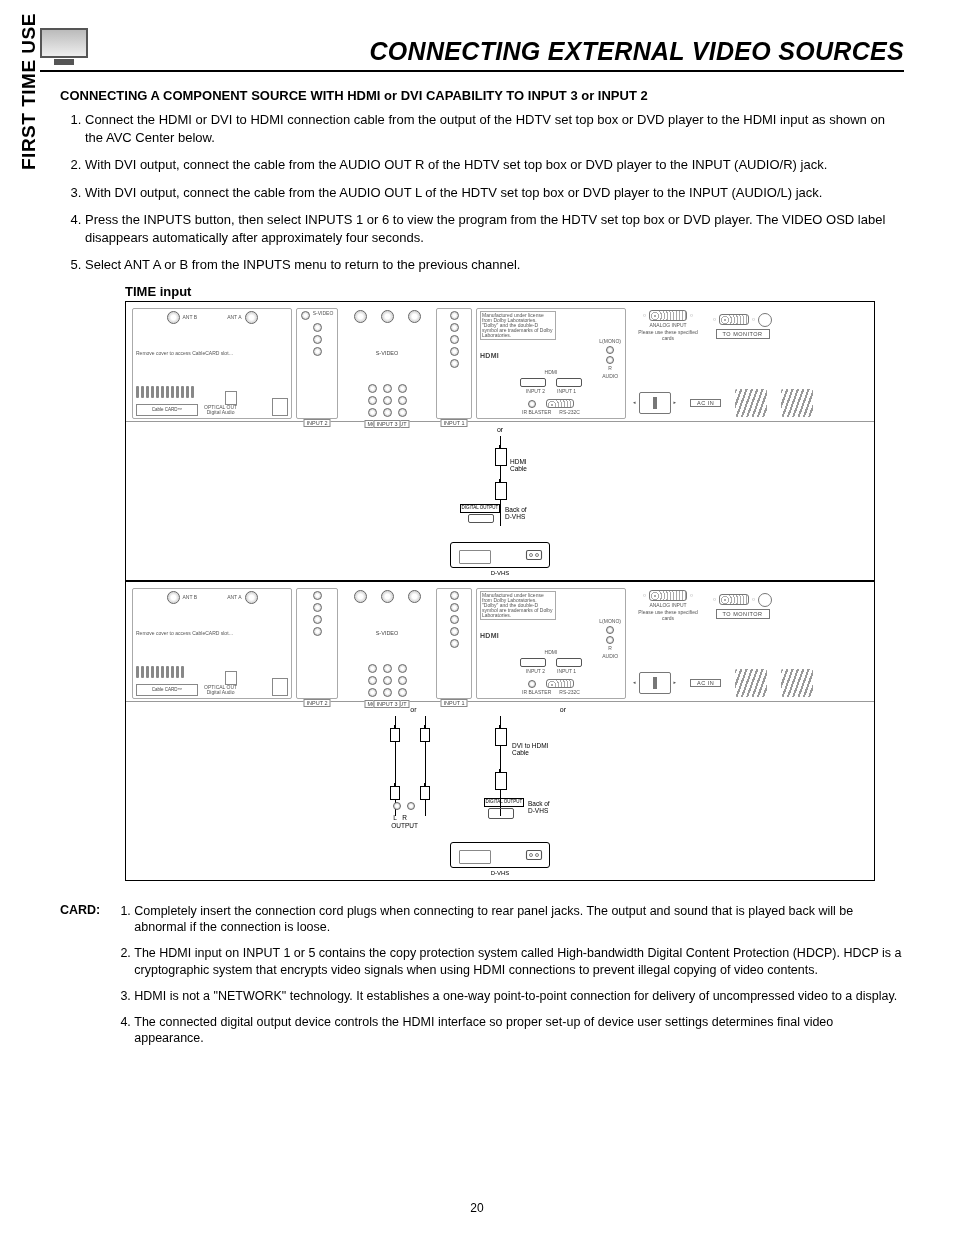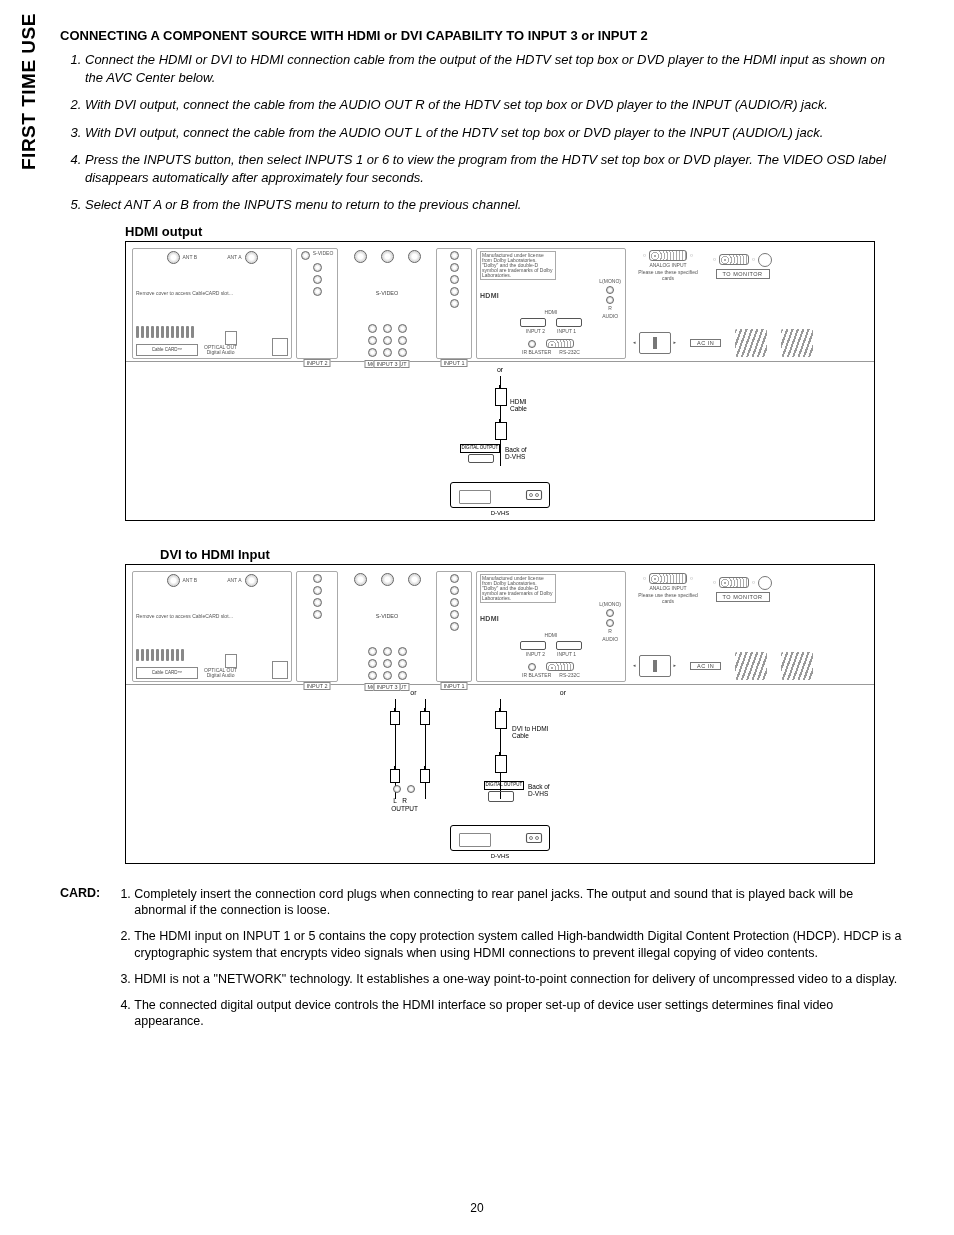--- a/index.html
+++ b/index.html
@@ -68,21 +68,20 @@
     margin-bottom: 8px;
     margin-left: 20px;
   }
   ol.steps {
     margin: 0 0 8px 20px;
     padding-left: 25px;
   }
   ol.steps li {
     margin-bottom: 10px;
     line-height: 1.35;
-    font-style: italic;
   }
   .subhead {
     font-weight: bold;
     font-size: 13px;
     margin-left: 85px;
     margin-top: 8px;
     margin-bottom: 2px;
   }
   .diagram-box {
     margin-left: 85px;
@@ -278,32 +277,39 @@
     font-size:5.5px;text-align:center;margin-top:2px;
   }
 </style>
 </head>
 <body>
 
 <div class="page">
 
   <div class="side-tab">FIRST TIME USE</div>
 
+  <div class="header-row">
+    <div class="tv-icon">
+      <div class="screen"></div>
+      <div class="stand"></div>
+    </div>
+    <h1 class="page-title">CONNECTING EXTERNAL VIDEO SOURCES</h1>
+  </div>
 
   <div class="section-heading">CONNECTING A COMPONENT SOURCE WITH HDMI or DVI CAPABILITY TO INPUT 3 or INPUT 2</div>
 
   <ol class="steps">
     <li>Connect the HDMI or DVI to HDMI connection cable from the output of the HDTV set top box or DVD player to the HDMI input as shown on the AVC Center below.</li>
     <li>With DVI output, connect the cable from the AUDIO OUT R of the HDTV set top box or DVD player to the INPUT (AUDIO/R) jack.</li>
     <li>With DVI output, connect the cable from the AUDIO OUT L of the HDTV set top box or DVD player to the INPUT (AUDIO/L) jack.</li>
     <li>Press the INPUTS button, then select INPUTS 1 or 6 to view the program from the HDTV set top box or DVD player.  The VIDEO OSD label disappears automatically after approximately four seconds.</li>
     <li>Select ANT A or B from the INPUTS menu to return to the previous channel.</li>
   </ol>
 
-  <div class="subhead">HDMI output</div>
+  <div class="subhead">TIME input</div>
   <div class="diagram-box">
 
     <div class="back-panel">
 
       <div class="zone" style="width:160px;">
         <div class="ant-row">
           <div style="display:flex;align-items:center;gap:3px;">
               <div class="jack"></div>
               <span class="tiny-text">ANT B</span>
             </div>
@@ -478,21 +484,20 @@
         <svg width="18" height="18" viewBox="0 0 24 24">
             <rect x="2" y="6" width="20" height="12" rx="2" fill="none" stroke="#555" stroke-width="1.5"></rect>
             <circle cx="8" cy="12" r="2" fill="none" stroke="#555"></circle>
             <circle cx="16" cy="12" r="2" fill="none" stroke="#555"></circle>
           </svg>
         <div class="dvhs-label">D-VHS</div>
       </div>
     </div>
   </div>
 
-  <div class="subhead" style="margin-top:26px;margin-left:120px;">DVI to HDMI Input</div>
   <div class="diagram-box" style="height:300px;">
 
     <div class="back-panel">
       <div class="zone" style="width:160px;">
         <div class="ant-row">
           <div style="display:flex;align-items:center;gap:3px;">
               <div class="jack"></div>
               <span class="tiny-text">ANT B</span>
             </div>
           <div style="display:flex;align-items:center;gap:3px;">

